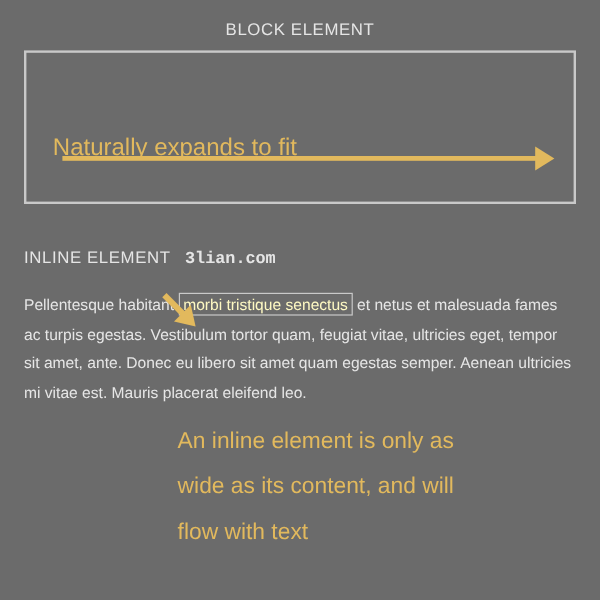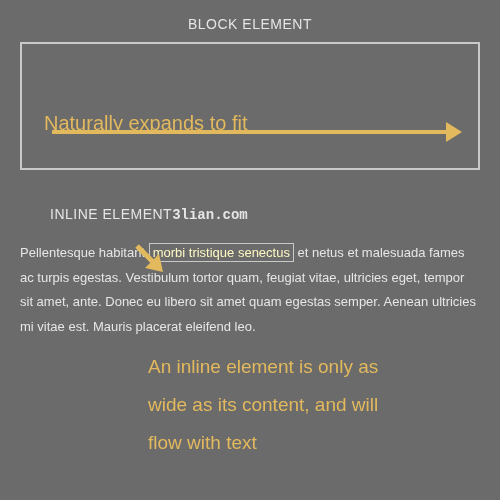--- a/index.html
+++ b/index.html
@@ -59,23 +59,23 @@
     width: 0;
     height: 0;
     border-top: 10px solid transparent;
     border-bottom: 10px solid transparent;
     border-left: 16px solid #e2b95d;
   }
 
   .inline-header {
     display: flex;
     align-items: baseline;
+    gap: 12px;
     margin-bottom: 8px;
     position: relative;
-    margin-left: 30px;
   }
   .mono-domain {
     font-family: "Courier New", monospace;
     font-weight: bold;
     font-size: 14px;
     color: #e5e5e5;
   }
 
   .pointer-arrow {
     position: absolute;

